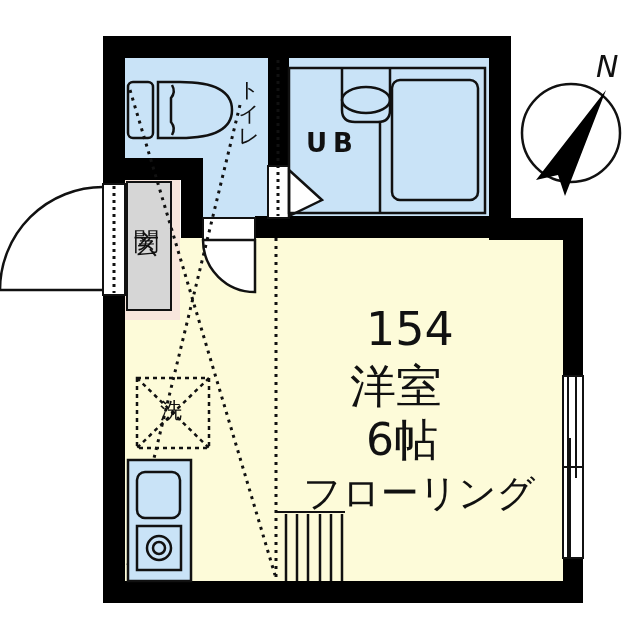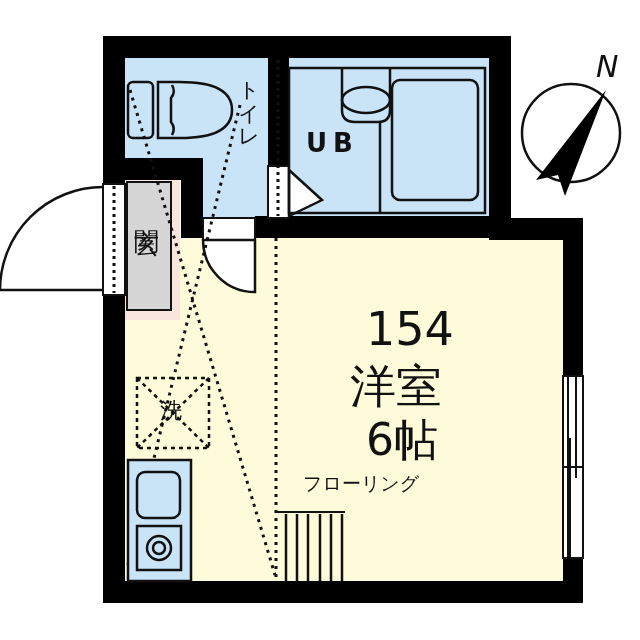--- a/index.html
+++ b/index.html
@@ -112,14 +112,14 @@
   </g>
 </svg>
 
 <div class="lbl vert" style="left:238px; top:66px; font-size:21px;">トイレ</div>
 <div class="lbl" style="left:306px; top:130px; font-size:26px; letter-spacing:6px;font-weight:bold;">UB</div>
 <div class="lbl vert" style="left:134px; top:210px; font-size:25px;">玄関</div>
 <div class="lbl" style="left:160px; top:400px; font-size:22px;">洗</div>
 <div class="lbl" style="left:366px; top:306px; font-size:46px;">154</div>
 <div class="lbl" style="left:350px; top:363px; font-size:46px;">洋室</div>
 <div class="lbl" style="left:358px; top:418px; font-size:44px;margin-left:8px;">6帖</div>
-<div class="lbl" style="left:303px; top:474px; font-size:19px;">フローリング</div>
+<div class="lbl" style="left:303px; top:474px; font-size:38px;">フローリング</div>
 <div class="lbl" style="left:596px; top:52px; font-size:30px; font-style:italic;">N</div>
 
 </body></html>

